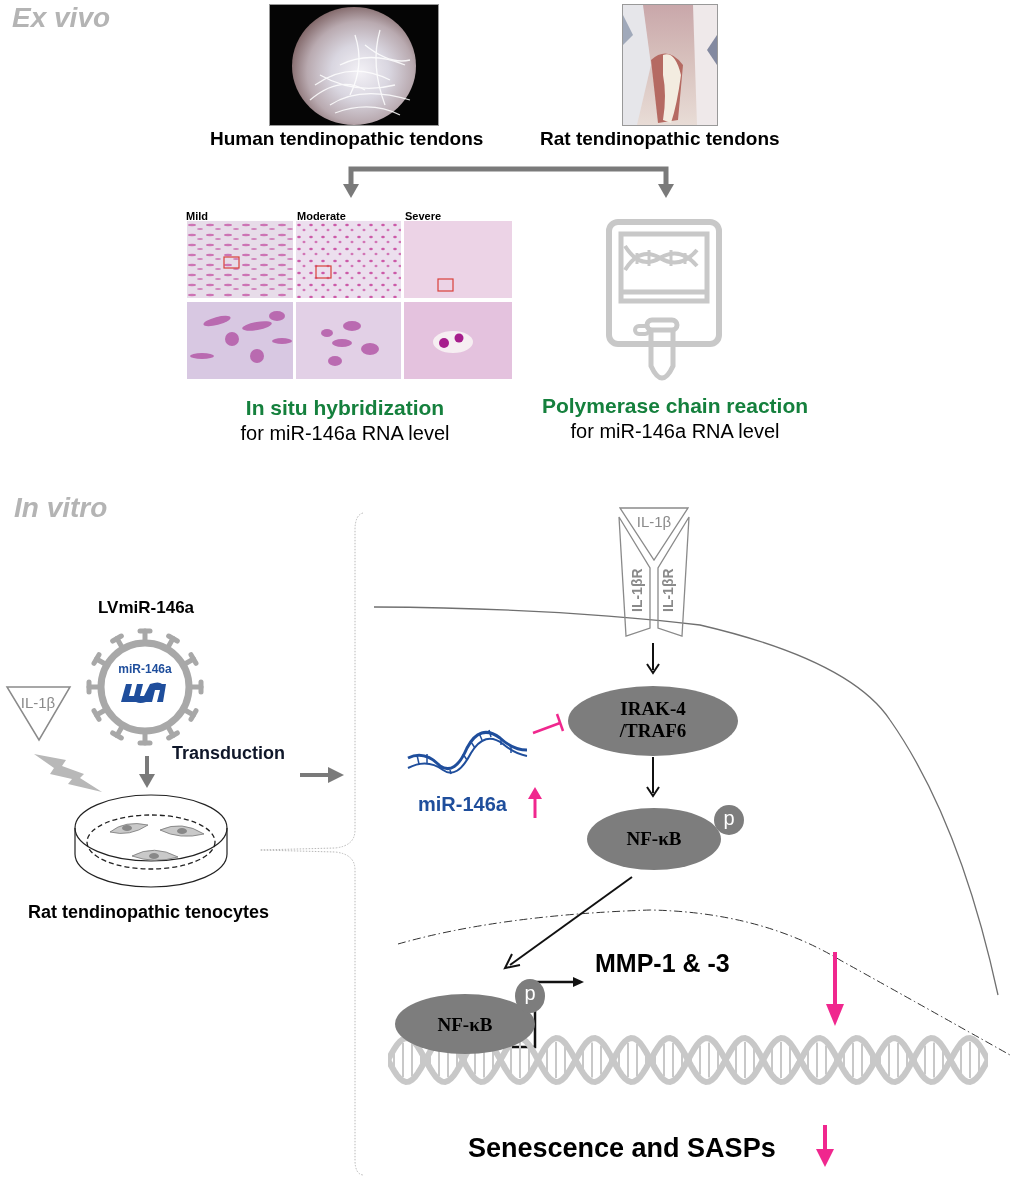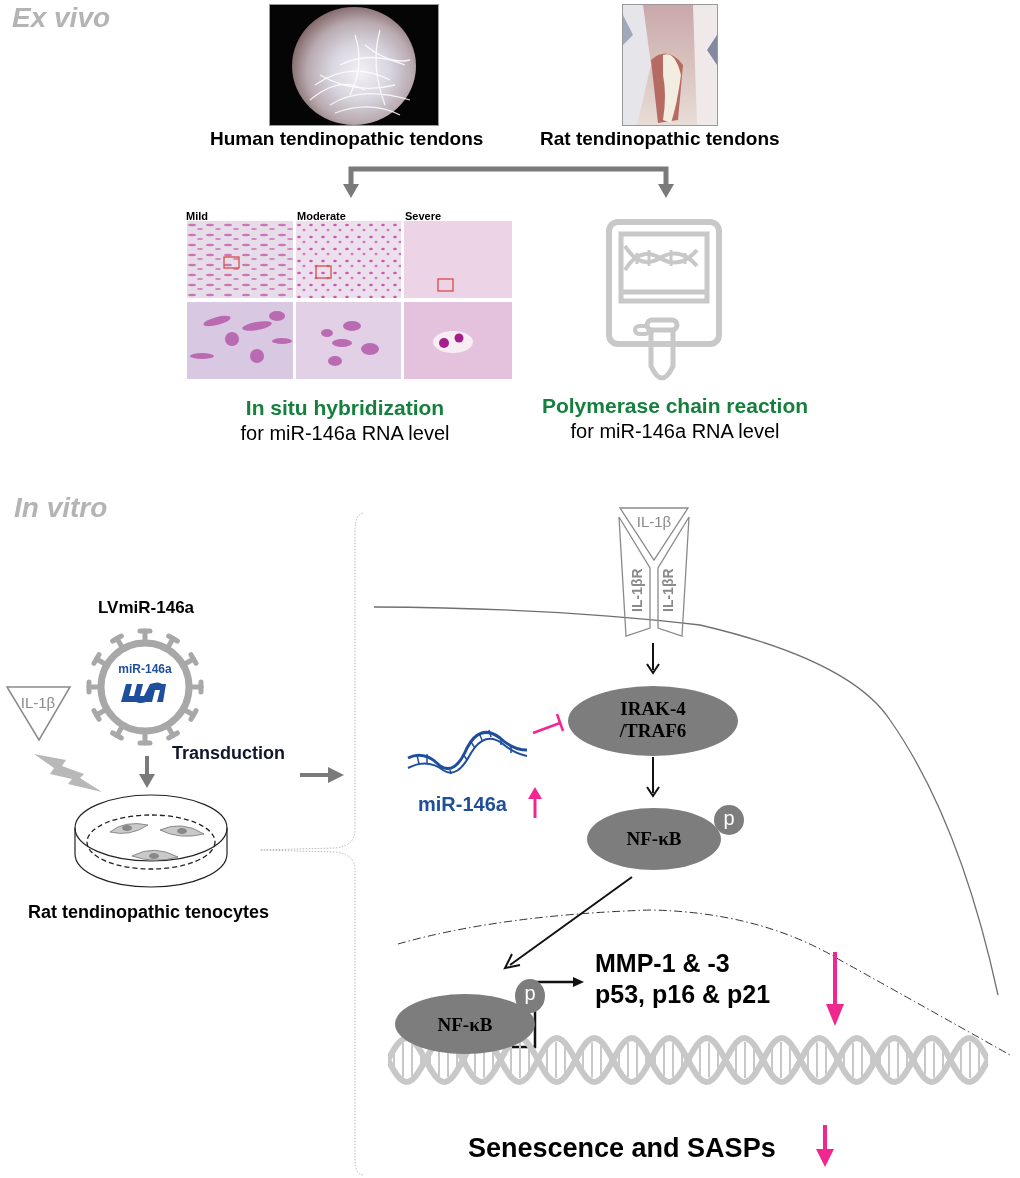--- a/index.html
+++ b/index.html
@@ -336,21 +336,20 @@
 
 <div class="abs" style="left:395px; top:994px; width:140px; height:60px; border-radius:50%; background:#7d7d7d;">
   <div class="serif-white" style="padding-top:20px;">NF-κB</div>
 </div>
 <div class="abs" style="left:515px; top:979px; width:30px; height:34px; border-radius:50%; background:#7d7d7d; color:#fff; font-size:20px; text-align:center; line-height:28px;">
   <span>p</span>
 </div>
 
 <div class="abs gene-text" style="left:595px; top:948px;">
   <div>MMP-1 &amp; -3</div>
-  <div>p53, p16 &amp; p21</div>
 </div>
 <svg class="abs" style="left:825px; top:952px;" width="20" height="80">
   <line x1="10" y1="0" x2="10" y2="55" stroke="#f0278e" stroke-width="4"></line>
   <polygon points="1,52 19,52 10,74" fill="#f0278e"></polygon>
 </svg>
 
 <div class="abs" style="left:468px; top:1133px; font-weight:bold; font-size:27px; color:#000; white-space:nowrap;">Senescence and SASPs</div>
 <svg class="abs" style="left:815px; top:1125px;" width="20" height="44">
   <line x1="10" y1="0" x2="10" y2="26" stroke="#f0278e" stroke-width="4"></line>
   <polygon points="1,24 19,24 10,42" fill="#f0278e"></polygon>

